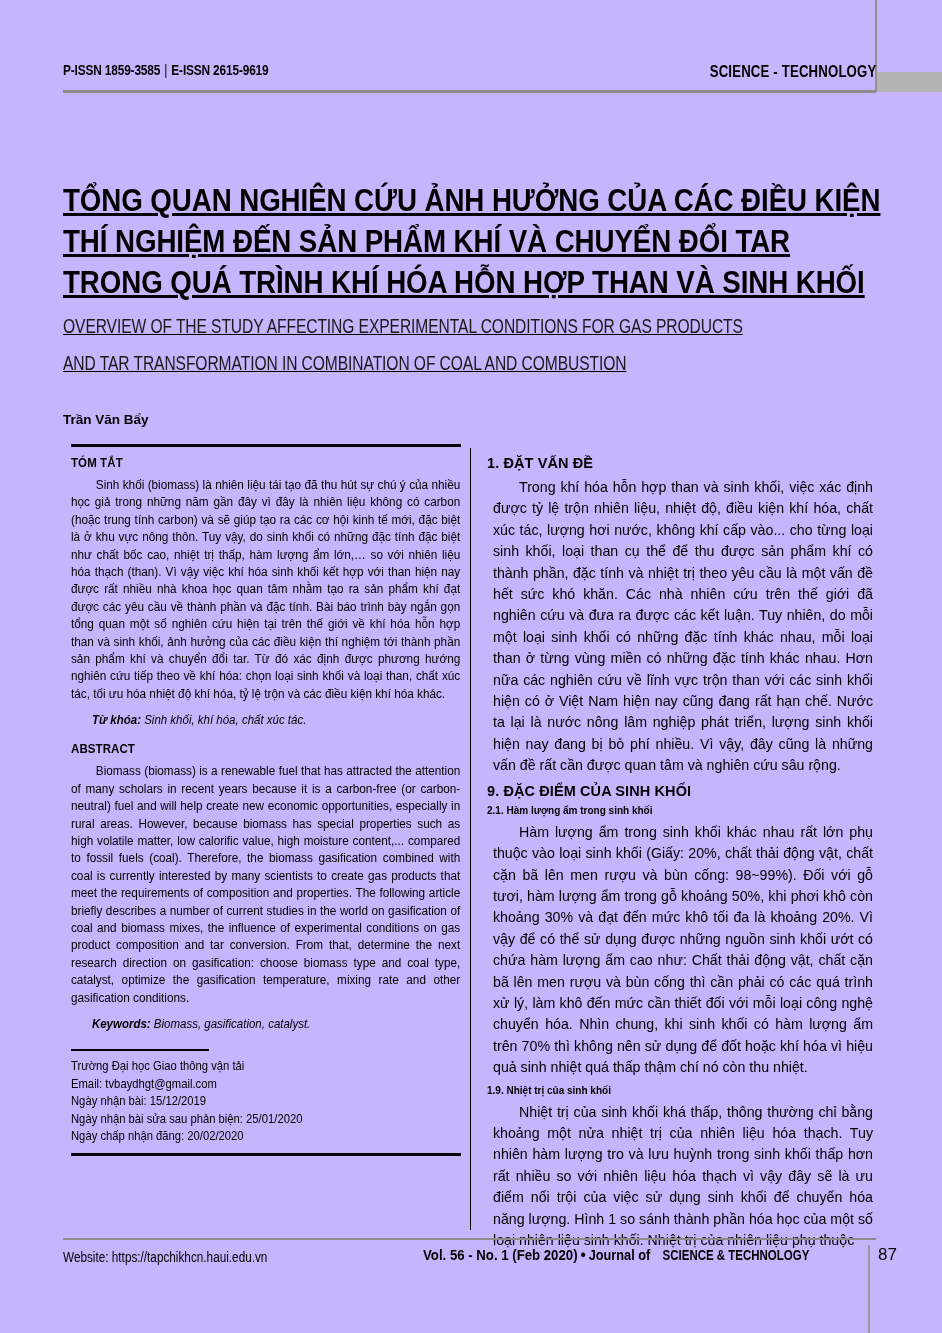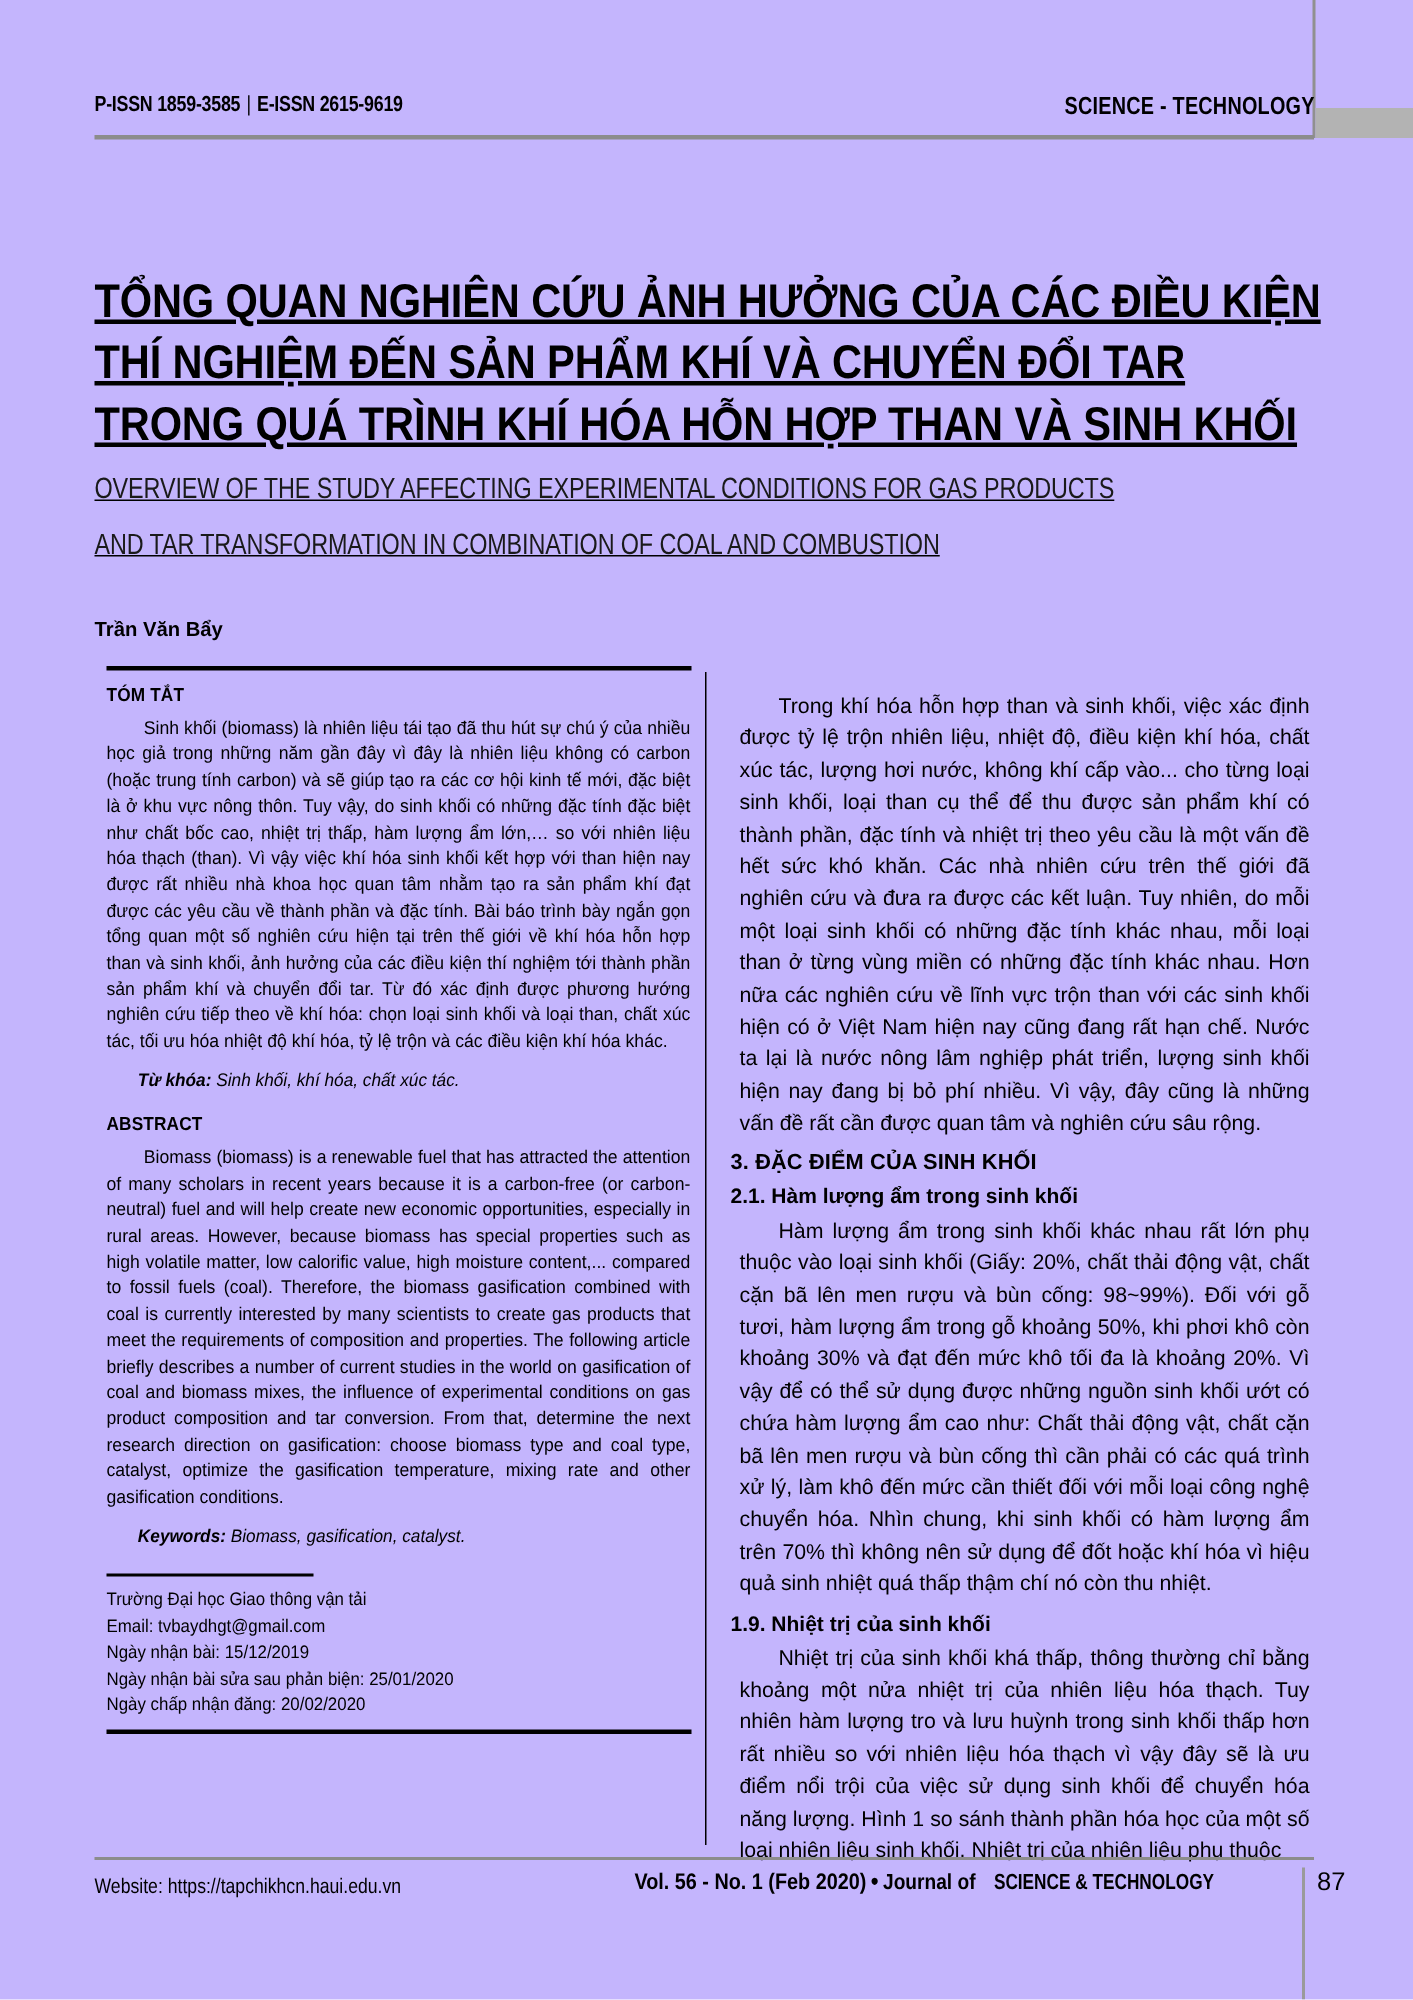--- a/index.html
+++ b/index.html
@@ -213,21 +213,21 @@
 
   
   .r-head1 {
     font-weight: bold;
     font-size: 14.5px;
     margin: 0 0 4px 0;
     letter-spacing: 0.1px;
   }
   .r-head2 {
     font-weight: bold;
-    font-size: 14px;
+    font-size: 10px;
     margin: 6px 0 3px 0;
   }
   .r-p {
     font-size: 14.2px;
     line-height: 21.4px;
     text-align: justify;
     text-indent: 26px;
     margin: 6px;
   }
 
@@ -332,23 +332,24 @@
     <div class="meta-line">Trường Đại học Giao thông vận tải</div>
     <div class="meta-line">Email: tvbaydhgt@gmail.com</div>
     <div class="meta-line">Ngày nhận bài: 15/12/2019</div>
     <div class="meta-line">Ngày nhận bài sửa sau phản biện: 25/01/2020</div>
     <div class="meta-line">Ngày chấp nhận đăng: 20/02/2020</div>
 
     <div class="rule-thick btm"></div>
   </div>
 
   <div class="col-right">
+    <div class="r-head1">1. ĐẶT VẤN ĐỀ</div>
     <p class="r-p">Trong khí hóa hỗn hợp than và sinh khối, việc xác định được tỷ lệ trộn nhiên liệu, nhiệt độ, điều kiện khí hóa, chất xúc tác, lượng hơi nước, không khí cấp vào... cho từng loại sinh khối, loại than cụ thể để thu được sản phẩm khí có thành phần, đặc tính và nhiệt trị theo yêu cầu là một vấn đề hết sức khó khăn. Các nhà nhiên cứu trên thế giới đã nghiên cứu và đưa ra được các kết luận. Tuy nhiên, do mỗi một loại sinh khối có những đặc tính khác nhau, mỗi loại than ở từng vùng miền có những đặc tính khác nhau. Hơn nữa các nghiên cứu về lĩnh vực trộn than với các sinh khối hiện có ở Việt Nam hiện nay cũng đang rất hạn chế. Nước ta lại là nước nông lâm nghiệp phát triển, lượng sinh khối hiện nay đang bị bỏ phí nhiều. Vì vậy, đây cũng là những vấn đề rất cần được quan tâm và nghiên cứu sâu rộng.</p>
 
-    <div class="r-head1">3. ĐẶC ĐIỂM CỦA SINH KHỐI</div>
+    <div class="r-head1">9. ĐẶC ĐIỂM CỦA SINH KHỐI</div>
 
     <div class="r-head2">2.1. Hàm lượng ẩm trong sinh khối</div>
     <p class="r-p">Hàm lượng ẩm trong sinh khối khác nhau rất lớn phụ thuộc vào loại sinh khối (Giấy: 20%, chất thải động vật, chất cặn bã lên men rượu và bùn cống: 98~99%). Đối với gỗ tươi, hàm lượng ẩm trong gỗ khoảng 50%, khi phơi khô còn khoảng 30% và đạt đến mức khô tối đa là khoảng 20%. Vì vậy để có thể sử dụng được những nguồn sinh khối ướt có chứa hàm lượng ẩm cao như: Chất thải động vật, chất cặn bã lên men rượu và bùn cống thì cần phải có các quá trình xử lý, làm khô đến mức cần thiết đối với mỗi loại công nghệ chuyển hóa. Nhìn chung, khi sinh khối có hàm lượng ẩm trên 70% thì không nên sử dụng để đốt hoặc khí hóa vì hiệu quả sinh nhiệt quá thấp thậm chí nó còn thu nhiệt.</p>
 
     <div class="r-head2">1.9. Nhiệt trị của sinh khối</div>
     <p class="r-p">Nhiệt trị của sinh khối khá thấp, thông thường chỉ bằng khoảng một nửa nhiệt trị của nhiên liệu hóa thạch. Tuy nhiên hàm lượng tro và lưu huỳnh trong sinh khối thấp hơn rất nhiều so với nhiên liệu hóa thạch vì vậy đây sẽ là ưu điểm nổi trội của việc sử dụng sinh khối để chuyển hóa năng lượng. Hình 1 so sánh thành phần hóa học của một số loại nhiên liệu sinh khối. Nhiệt trị của nhiên liệu phụ thuộc</p>
   </div>
 
   <div class="footer-rule"></div>
   <div class="footer-left">Website: https://tapchikhcn.haui.edu.vn</div>

